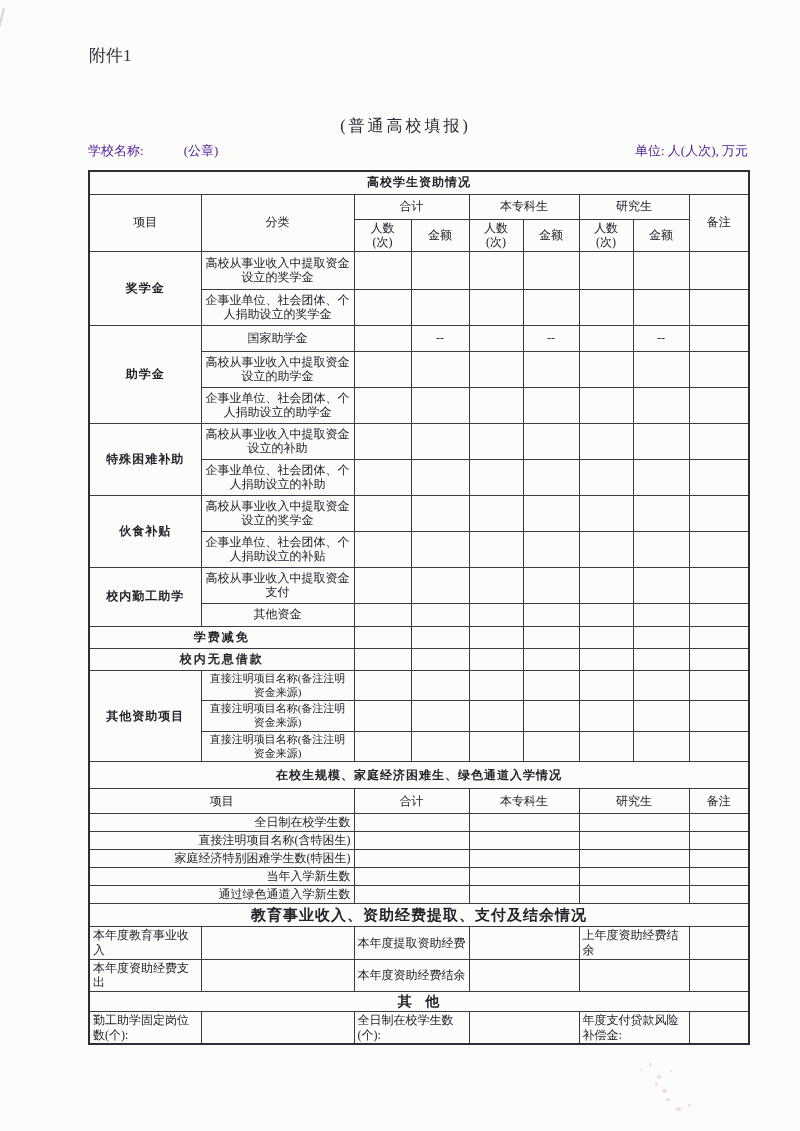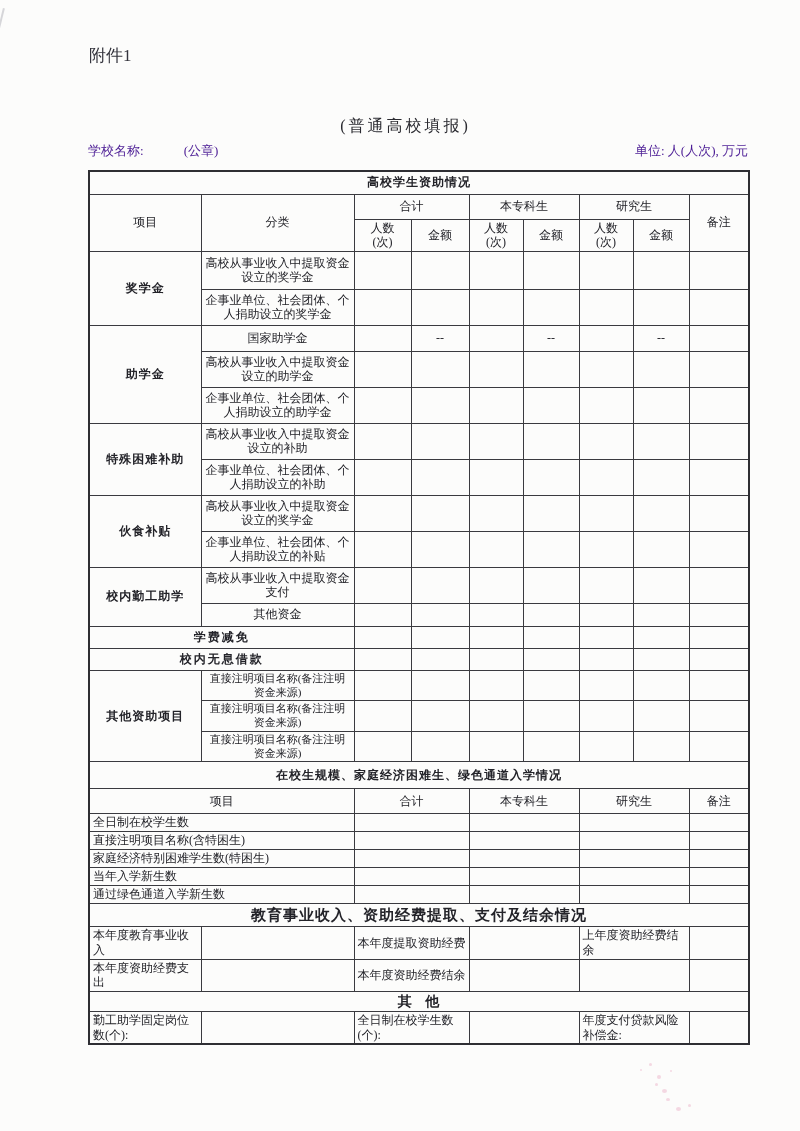--- a/index.html
+++ b/index.html
@@ -26,21 +26,21 @@
   td.sec-title{text-align:center;font-weight:bold;font-size:16px;letter-spacing:1px;padding:2px 0;}
   td.sec-title.s3{font-size:15px;margin-left:39px;}
   td.sec-title.s4{font-size:14px;word-spacing:8px;padding:1px 0;}
   td.hdr{text-align:center;font-size:13px;}
   td.count{text-align:center;font-size:12px;white-space:pre-line;line-height:1.15;}
   td.item{text-align:center;font-weight:bold;font-size:13px;letter-spacing:1px;}
   td.cat{text-align:center;font-size:12px;}
   td.cat.small{font-size:11px;line-height:1.25;}
   td.merged{text-align:center;font-weight:bold;font-size:13px;letter-spacing:2px;}
   td.c{text-align:center;}
-  td.s2label{text-align:left;font-size:12px;}
+  td.s2label{text-align:right;font-size:12px;}
   td.flabel{text-align:left;font-size:12px;}
   
   .corner-artifact{position:absolute;left:0;top:8px;width:2px;height:24px;
     background:#d6d6d9;transform:rotate(14deg);}
   .speckles span{position:absolute;border-radius:50%;background:rgba(226,132,168,0.30);}
 </style>
 </head>
 <body>
 
 <div class="page">

